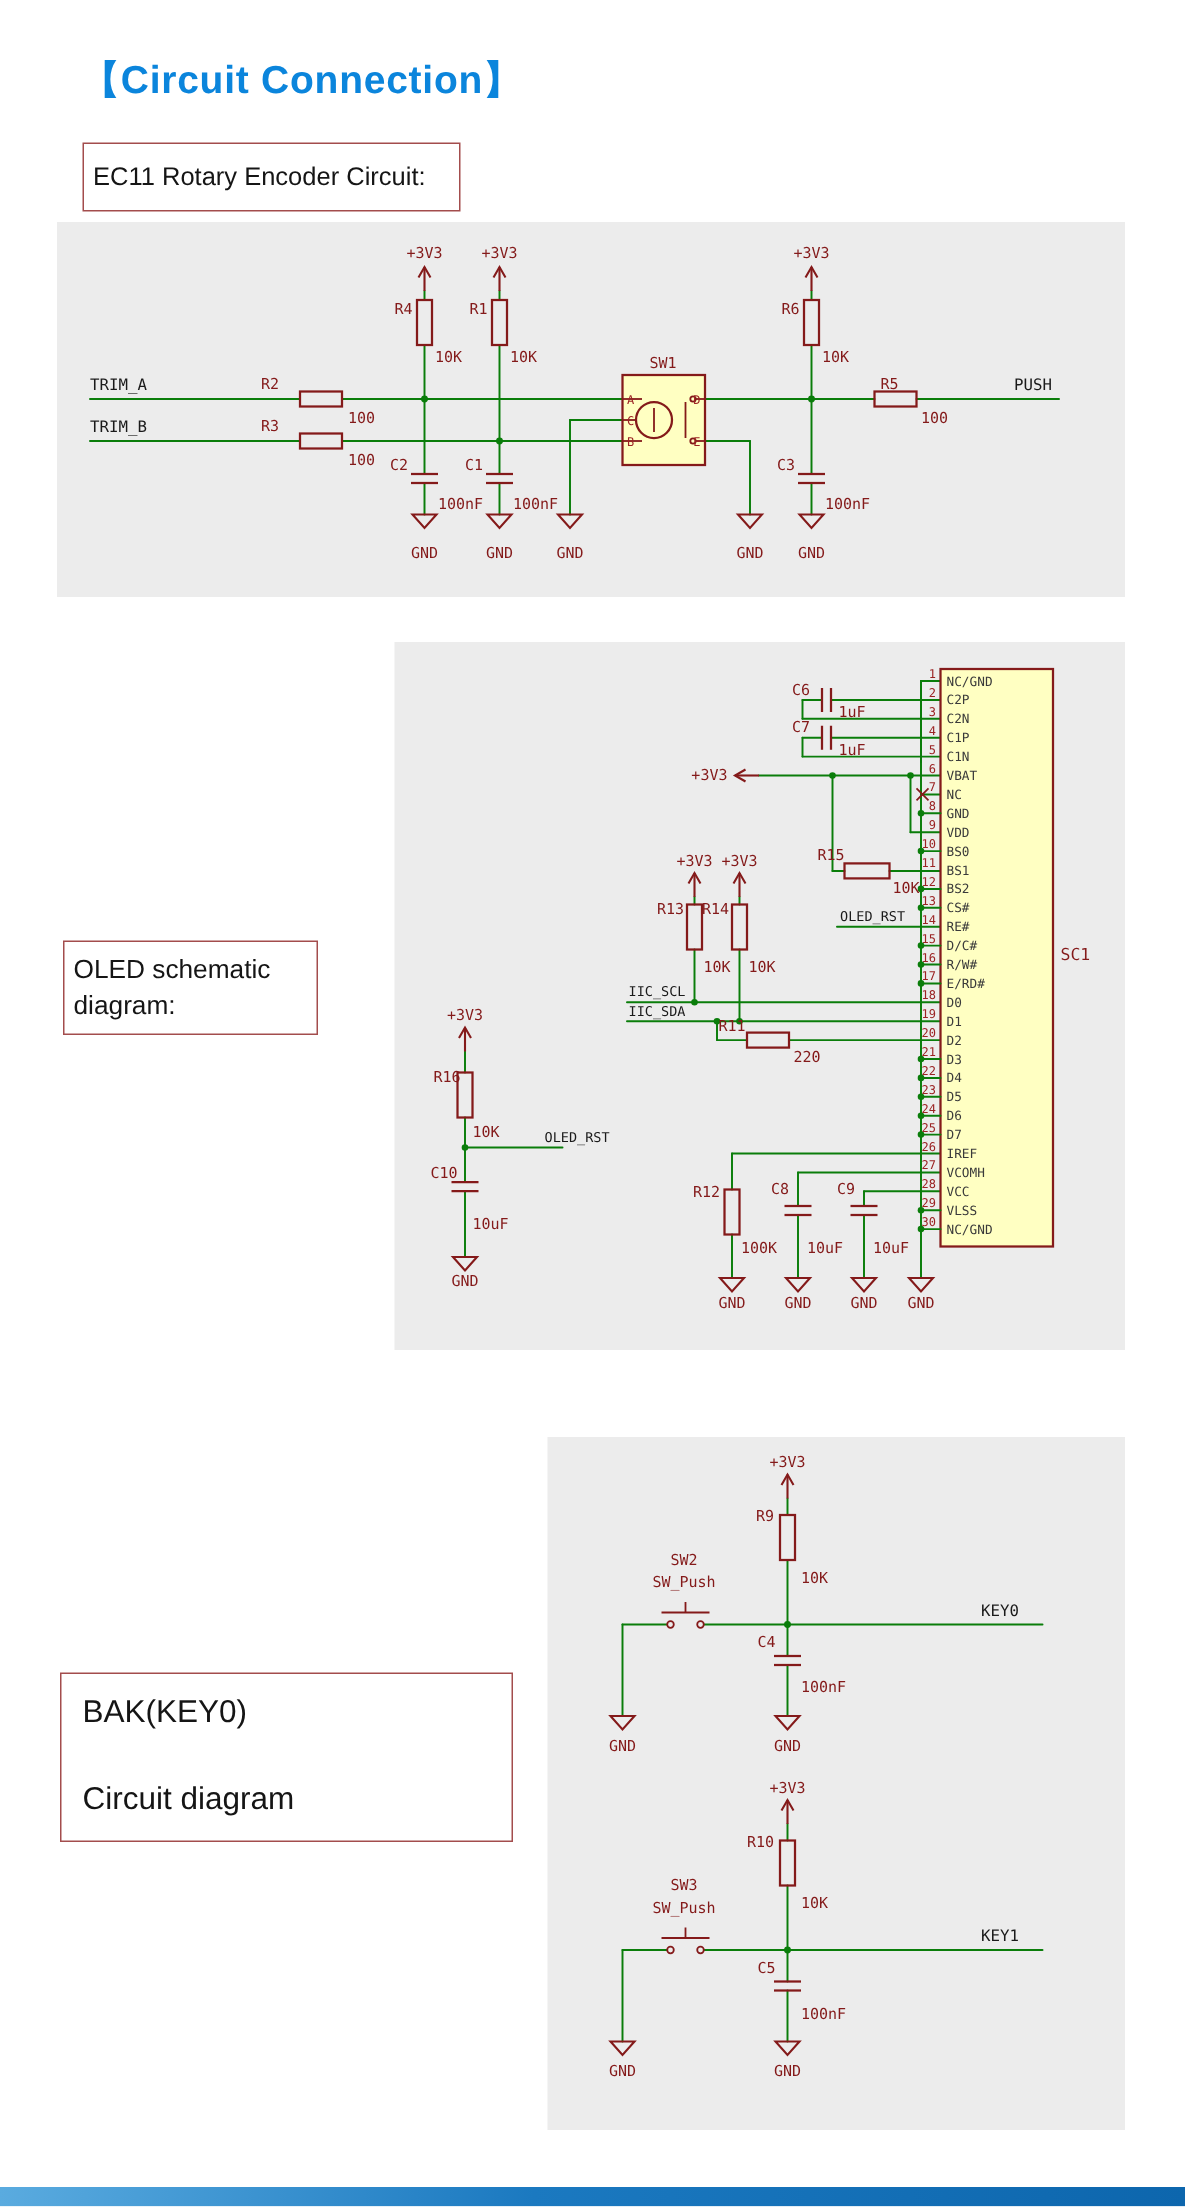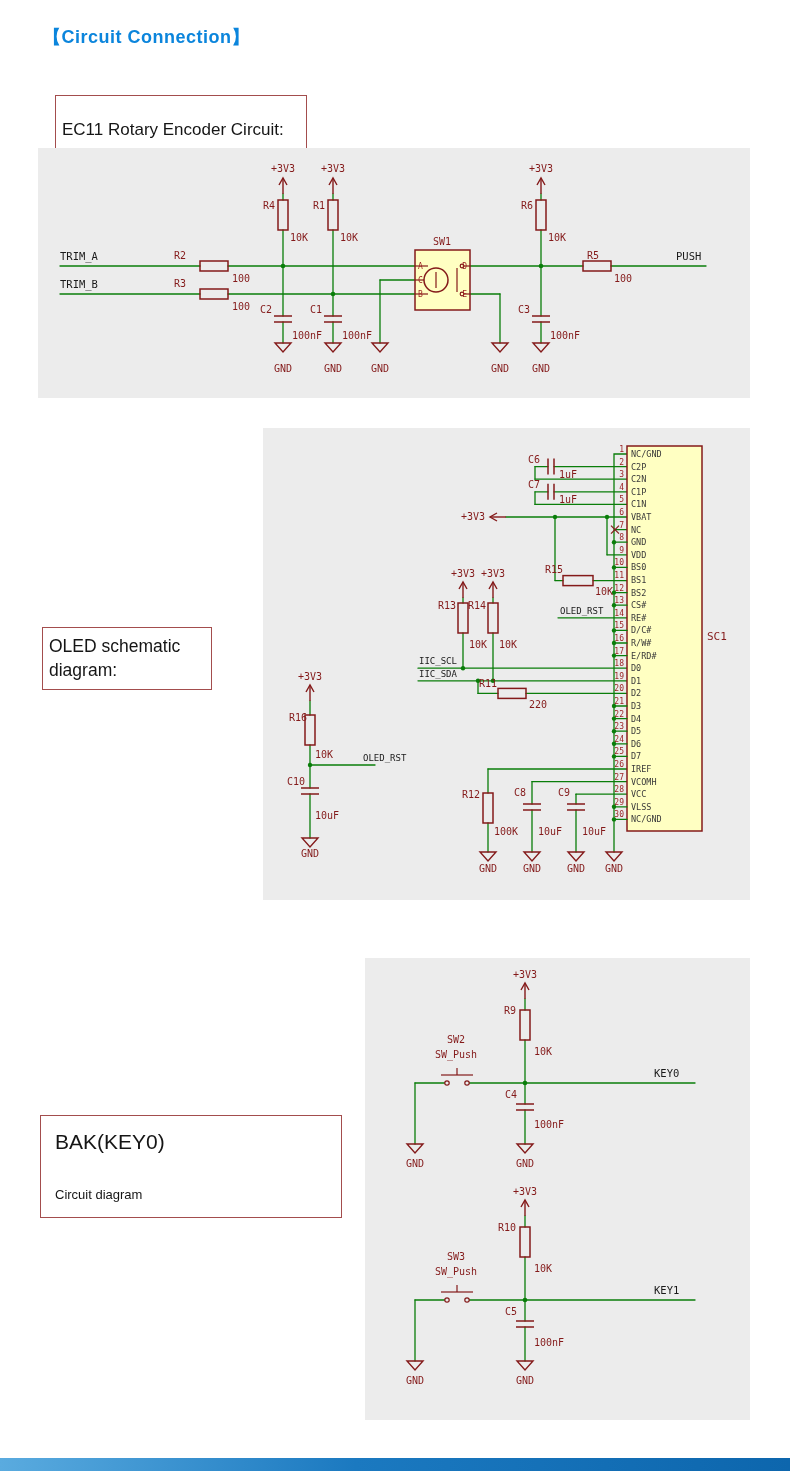--- a/index.html
+++ b/index.html
@@ -1,24 +1,24 @@
 <!DOCTYPE html>
 <html><head>
 <meta charset="utf-8">
 <style>
   html,body { margin:0; padding:0; background:#ffffff; }
   .page { position:relative; width:790px; height:1471px; background:#ffffff;
           font-family:"Liberation Sans", sans-serif; overflow:hidden; }
-  .title { position:absolute; left:42px; top:24px; margin:1px; font-size:18px;
+  .title { position:absolute; left:42px; top:24px; margin:12px; font-size:26px;
            font-weight:bold; color:#0b85dc; letter-spacing:0.5px; }
   .cap { position:absolute; background:#ffffff; border:1px solid #a34d4d; color:#151515; }
-  .cap1 { left:55px; top:95px; width:238px; padding:24px 6px; font-size:17px; white-space:nowrap; }
+  .cap1 { left:55px; top:95px; width:238px; padding:12px 6px; font-size:17px; white-space:nowrap; }
   .cap2 { left:42px; top:627px; width:156px; padding:7px 6px; font-size:17.5px; line-height:1.35; }
   .cap3 { left:40px; top:1115px; width:272px; padding:13px 14px; font-size:21px; line-height:1.25; }
-  .cap3 .line3 { font-size:13px; margin-top:32px; }
+  .cap3 .line3 { font-size:21px; margin-top:32px; }
   .panel { position:absolute; background:#ececec; }
   .p1 { left:38px; top:148px; width:712px; height:250px; }
   .p2 { left:263px; top:428px; width:487px; height:472px; }
   .p3 { left:365px; top:958px; width:385px; height:462px; }
   .footer { position:absolute; left:0; top:1458px; width:790px; height:13px;
             background:linear-gradient(90deg,#5aabdf 0%,#1b79c0 45%,#0d66ad 100%); }
 
   svg text { font-family:"DejaVu Sans Mono", monospace; }
   .w   { stroke:#0a7d0a; stroke-width:1.3; fill:none; stroke-linecap:round; }
   .cmp { stroke:#841a1a; stroke-width:1.5; fill:none; }

